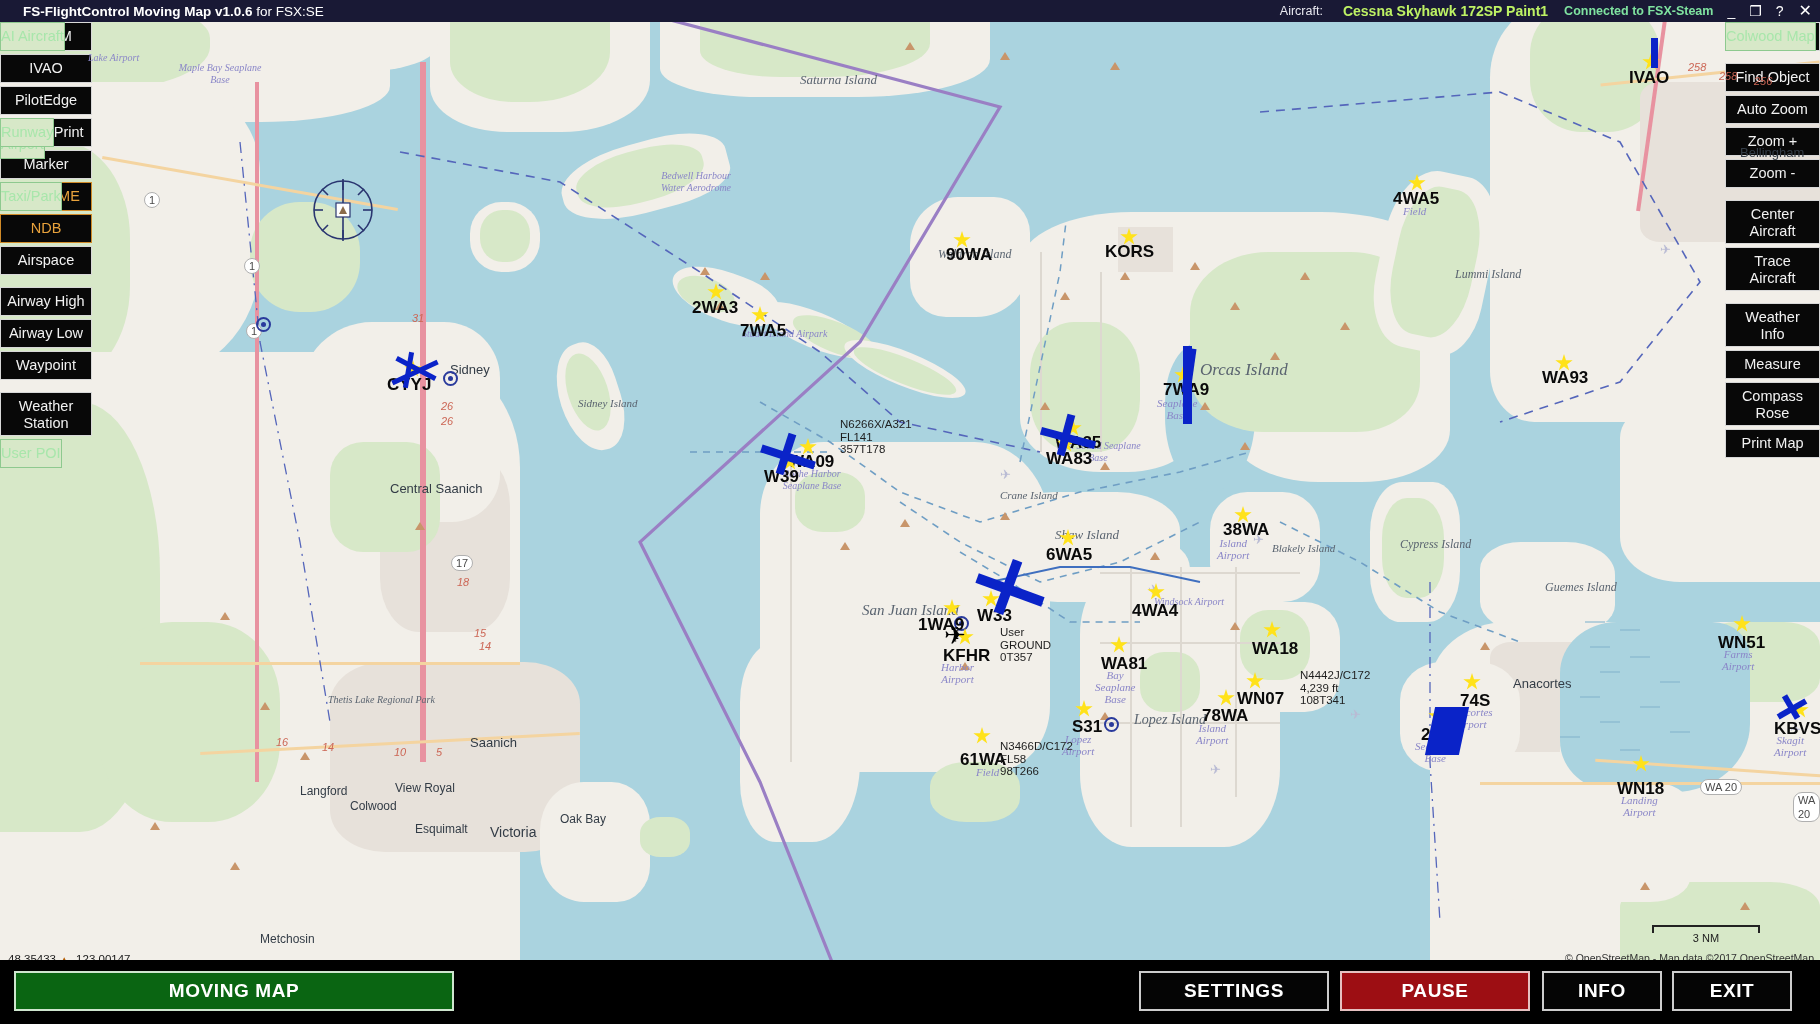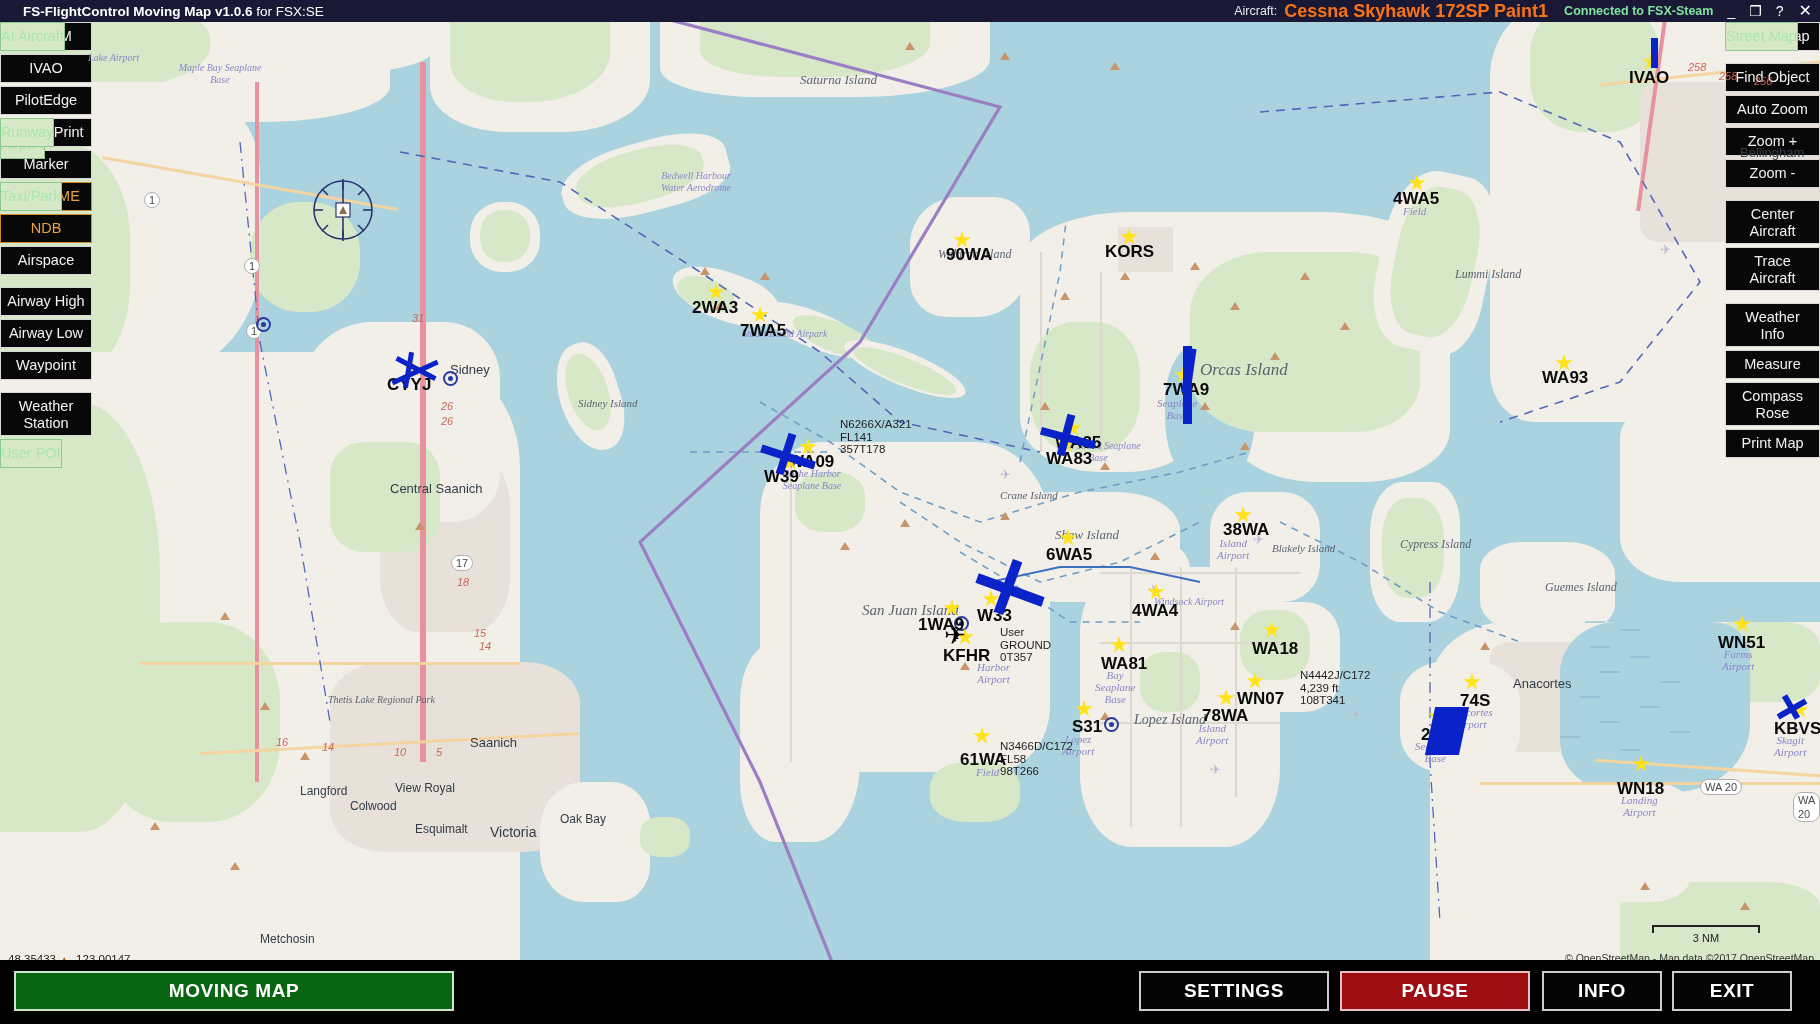--- a/index.html
+++ b/index.html
@@ -12,21 +12,21 @@
   
   #titlebar { position:absolute; left:0; top:0; width:1820px; height:22px;
               background:#191935; color:#fff; font-size:13px;
               display:flex; align-items:center; }
   #titlebar .tb-left { padding-left:7px; white-space:nowrap; }
   #tb-app { font-weight:bold; font-size:13.5px;margin-left:16px; }
   #tb-for { font-weight:normal; font-size:13.5px; }
   #titlebar .tb-right { margin-left:auto; display:flex; align-items:center;
                         padding-right:5px; white-space:nowrap; }
   .tb-aclabel { font-size:12.5px; color:#e8e8f0; }
-  .tb-acname  { font-size:18px; font-weight:bold; color:#f97316; margin-left:7px; }
+  .tb-acname  { font-size:14px; font-weight:bold; color:#bef264; margin-left:20px; }
   .tb-conn    { font-size:12.5px; font-weight:bold; color:#7fe3a0; margin-left:16px; }
   .wbtn { color:#ffffff; font-size:14px; margin-left:14px; cursor:default;
           line-height:22px; display:inline-block; }
   .wbtn.close { font-size:16px; margin-left:15px; margin-right:3px; }
 
   
   #mapwrap { position:absolute; left:0; top:22px; width:1820px; height:938px;
              overflow:hidden; background:#aad3df; }
   #map { position:absolute; left:0; top:0; width:1820px; height:938px; }
 
@@ -451,21 +451,21 @@
             <div class="star"></div>
             <div class="code" style="left: -24px; top: 9px;">4WA4</div>
           </div>
           <div class="poi" style="left: 1272px; top: 608px;">
             <div class="star"></div>
             <div class="code" style="left: -20px; top: 9px;">WA18</div>
           </div>
           <div class="poi" style="left: 965px; top: 615px;">
             <div class="star"></div>
             <div class="code" style="left: -22px; top: 9px;">KFHR</div>
-            <div class="plabel ap" style="position: absolute; left: -24px; top: 24px; font-size: 11px; max-width: 90px; white-space: normal; text-align: center; margin-left: 36px;">Harbor Airport</div>
+            <div class="plabel ap" style="position: absolute; left: -24px; top: 24px; font-size: 11px; max-width: 90px; white-space: normal; text-align: center;">Harbor Airport</div>
           </div>
           <div class="poi" style="left: 1119px; top: 623px;">
             <div class="star"></div>
             <div class="code" style="left: -18px; top: 9px;">WA81</div>
             <div class="plabel ap" style="position: absolute; left: -24px; top: 24px; font-size: 11px; max-width: 90px; white-space: normal; text-align: center;">Bay Seaplane Base</div>
           </div>
           <div class="poi" style="left: 1255px; top: 659px;">
             <div class="star"></div>
             <div class="code" style="left: -18px; top: 8px;">WN07</div>
           </div>
@@ -647,21 +647,21 @@
       <div class="sbtn">Airway Low</div>
       <div class="sbtn">Waypoint</div>
       <div class="sbtn two gap">
         <div>Weather</div>
         <div>Station</div>
       </div>
       <div class="sbtn green">User POI</div>
     </div>
 
   <div class="sidecol" id="rightcol">
-      <div class="sbtn green">Street Map</div>
+      <div class="sbtn green">Colwood Map</div>
       <div class="sbtn">Height Map</div>
       <div class="sbtn gap">Find Object</div>
       <div class="sbtn">Auto Zoom</div>
       <div class="sbtn">Zoom +</div>
       <div class="sbtn">Zoom -</div>
       <div class="sbtn two gap">
         <div>Center</div>
         <div>Aircraft</div>
       </div>
       <div class="sbtn two">

